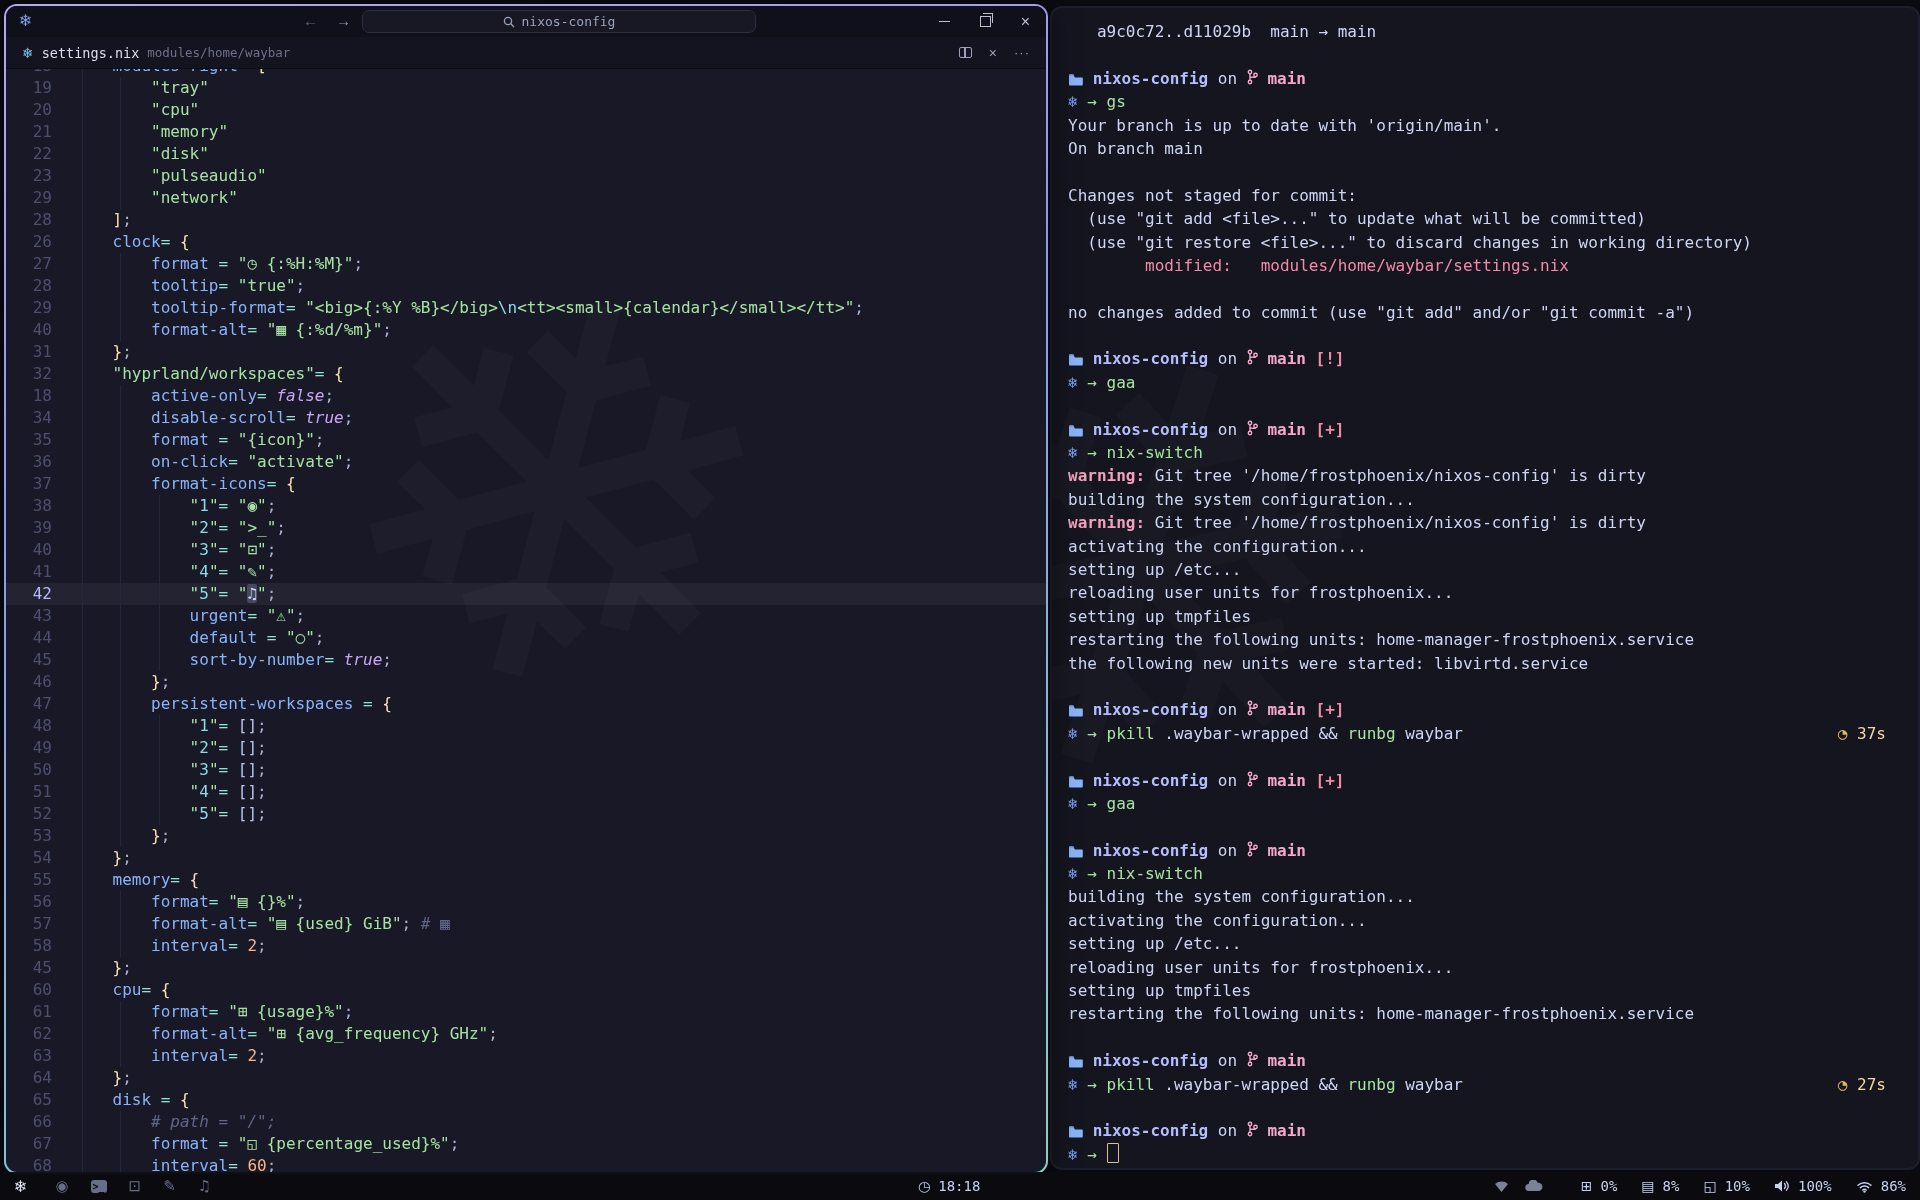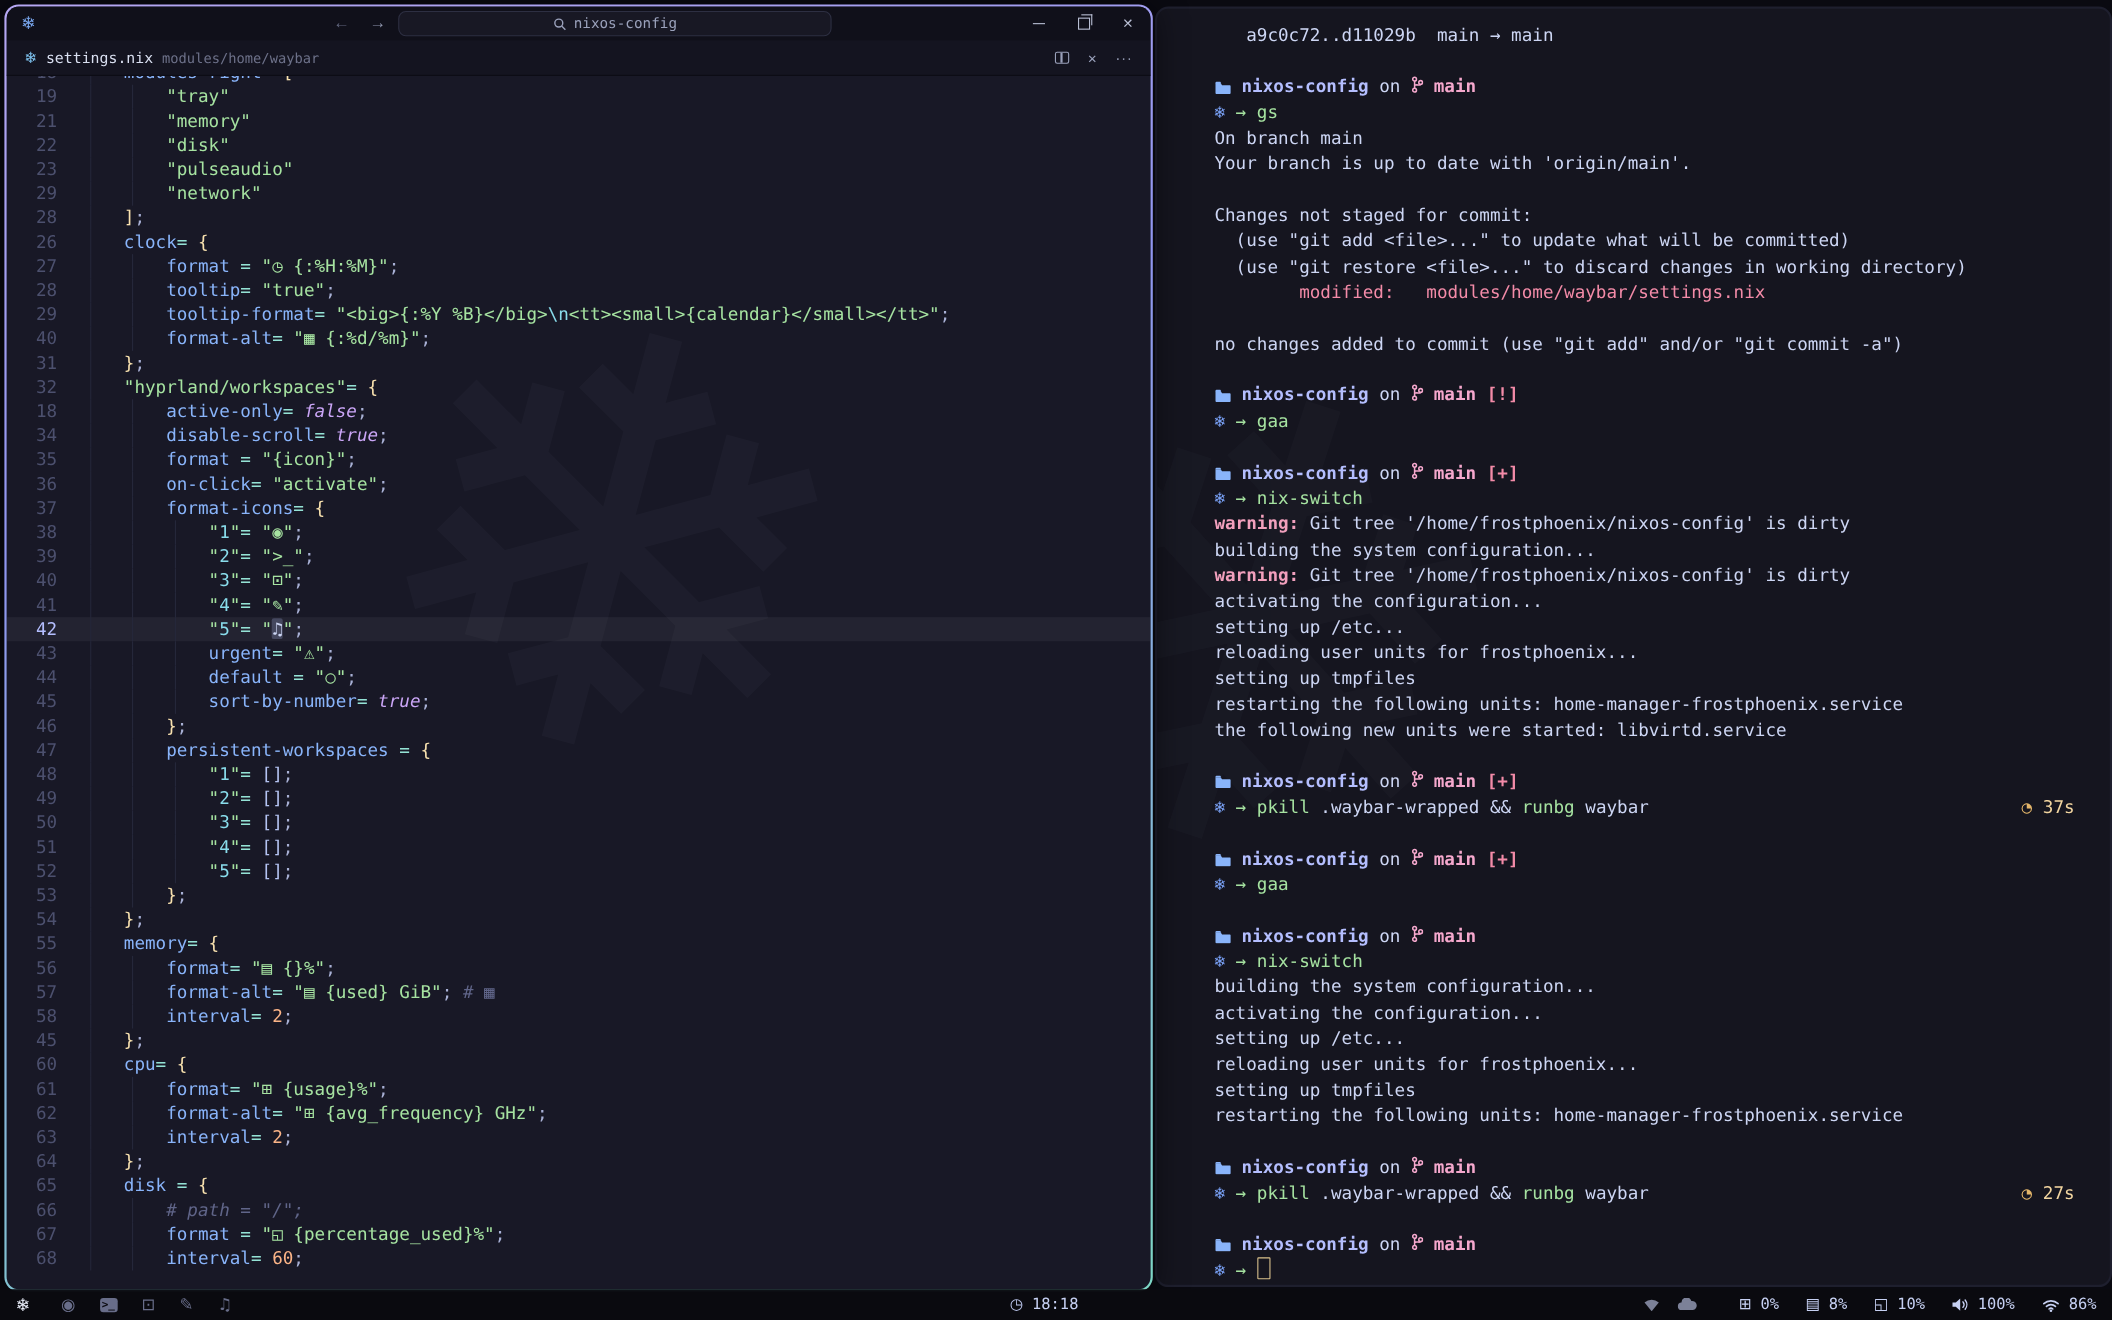--- a/index.html
+++ b/index.html
@@ -50,21 +50,21 @@
   .tk-d{color:#bac2de}.tk-key{color:#89b4fa}.tk-eq{color:#94e2d5}.tk-str{color:#a6e3a1}
   .tk-tk{color:#89dceb}.tk-brace{color:#f9e2af}.tk-pun{color:#a9b1d6}
   .tk-bool{color:#cba6f7;font-style:italic}.tk-num{color:#fab387}
   .tk-com{color:#606589;font-style:italic}.tk-list{color:#b4c3f2}.tk-esc{color:#89dceb}
   .blockcur{background:#45485f;border-radius:2px;color:#cdd6f4;}
   
   .termwin{position:absolute;left:1050px;top:6px;width:866px;height:1160px;background:#15151f;
            border:2px solid #1e1f2e;border-radius:12px;overflow:hidden;z-index:1;}
   .term{position:absolute;inset:0;padding:12px 16px;font:16px/23.4px "DejaVu Sans Mono","DejaVu Sans",monospace;
         color:#cdd6f4;z-index:1;}
-  .trow{height:23.4px;position:relative;white-space:pre;margin-left:36px;}
+  .trow{height:23.4px;position:relative;white-space:pre;}
   .tm-d{color:#cdd6f4}.tm-red{color:#f38ba8}.tm-warn{color:#f2a0bd;font-weight:bold}
   .tm-grn{color:#a6e3a1}.tm-arr{color:#a6e3a1}.tm-nix{color:#7aa2f7}
   .tm-repo{color:#b4befe;font-weight:bold}.tm-br{color:#f5a8cd;font-weight:bold}
   .tm-flag{color:#f38ba8;font-weight:bold}
   .pr-ic{display:inline-block;vertical-align:-1px;}
   .dur{position:absolute;right:16px;top:0;color:#f2d5a0;}
   .dur .di{color:#e3b56a;}
   .termcur{display:inline-block;width:10px;height:18px;border:1.5px solid #d9c18c;border-radius:1px;
            vertical-align:-3px;}
   
@@ -124,20 +124,24 @@
       <div class="code" id="code">
           <div class="crow" style="margin-top: -14px;">
             <span class="num">18</span>
             <span class="lc"><span class="guide" style="left: 29.63px;"></span><span class="tk-d">    </span><span class="tk-key">modules-right</span><span class="tk-eq">=</span><span class="tk-d"> </span><span class="tk-brace">[</span></span>
           </div>
           <div class="crow">
             <span class="num">19</span>
             <span class="lc"><span class="guide" style="left: 29.63px;"></span><span class="guide" style="left: 68.15px;"></span><span class="tk-d">        </span><span class="tk-str">"tray"</span></span>
           </div>
           <div class="crow">
+            <span class="num">20</span>
+            <span class="lc"><span class="guide" style="left: 29.63px;"></span><span class="guide" style="left: 68.15px;"></span><span class="tk-d">        </span><span class="tk-str">"cpu"</span></span>
+          </div>
+          <div class="crow">
             <span class="num">21</span>
             <span class="lc"><span class="guide" style="left: 29.63px;"></span><span class="guide" style="left: 68.15px;"></span><span class="tk-d">        </span><span class="tk-str">"memory"</span></span>
           </div>
           <div class="crow">
             <span class="num">22</span>
             <span class="lc"><span class="guide" style="left: 29.63px;"></span><span class="guide" style="left: 68.15px;"></span><span class="tk-d">        </span><span class="tk-str">"disk"</span></span>
           </div>
           <div class="crow">
             <span class="num">23</span>
             <span class="lc"><span class="guide" style="left: 29.63px;"></span><span class="guide" style="left: 68.15px;"></span><span class="tk-d">        </span><span class="tk-str">"pulseaudio"</span></span>
@@ -335,22 +339,22 @@
         <div class="trow"><span style="display: inline-block; vertical-align: -1px;"><svg class="pr-ic" width="15" height="13" viewBox="0 0 15 13">
               <path d="M1 2.5 h4.6 l1.4 2 H14 a.8.8 0 0 1 .8.8 V11.5 a.9.9 0 0 1 -.9.9 H1.9 a.9.9 0 0 1 -.9-.9 Z" fill="#89b4fa"></path>
               <path d="M1 2.2 a.9.9 0 0 1 .9-.9 h3.4 l1 1.4 H1 Z" fill="#89b4fa"></path>
             </svg></span><span class="tm-d"> </span><span class="tm-repo">nixos-config</span><span class="tm-d"> on </span><span style="display: inline-block;"><svg class="pr-ic" width="11" height="16" viewBox="0 0 11 16">
               <circle cx="3" cy="3" r="1.7" fill="none" stroke="#f5a8cd" stroke-width="1.4"></circle>
               <circle cx="8.5" cy="6" r="1.7" fill="none" stroke="#f5a8cd" stroke-width="1.4"></circle>
               <circle cx="3" cy="13" r="1.7" fill="none" stroke="#f5a8cd" stroke-width="1.4"></circle>
               <path d="M3 4.7 V11.3 M3 9 C3 7.2 8.5 9 8.5 7.7" fill="none" stroke="#f5a8cd" stroke-width="1.4"></path>
             </svg></span><span class="tm-d"> </span><span class="tm-br">main</span></div>
         <div class="trow"><span class="tm-nix">❄ </span><span class="tm-arr">→ </span><span class="tm-grn">gs</span></div>
+        <div class="trow"><span class="tm-d">Your branch is up to date with 'origin/main'.</span></div>
         <div class="trow"><span class="tm-d">On branch main</span></div>
-        <div class="trow"><span class="tm-d">Your branch is up to date with 'origin/main'.</span></div>
         <div class="trow"></div>
         <div class="trow"><span class="tm-d">Changes not staged for commit:</span></div>
         <div class="trow"><span class="tm-d">  (use "git add &lt;file&gt;..." to update what will be committed)</span></div>
         <div class="trow"><span class="tm-d">  (use "git restore &lt;file&gt;..." to discard changes in working directory)</span></div>
         <div class="trow"><span class="tm-d">        </span><span class="tm-red">modified:   </span><span class="tm-red">modules/home/waybar/settings.nix</span></div>
         <div class="trow"></div>
         <div class="trow"><span class="tm-d">no changes added to commit (use "git add" and/or "git commit -a")</span></div>
         <div class="trow"></div>
         <div class="trow"><span style="display: inline-block; vertical-align: -1px;"><svg class="pr-ic" width="15" height="13" viewBox="0 0 15 13">
               <path d="M1 2.5 h4.6 l1.4 2 H14 a.8.8 0 0 1 .8.8 V11.5 a.9.9 0 0 1 -.9.9 H1.9 a.9.9 0 0 1 -.9-.9 Z" fill="#89b4fa"></path>

